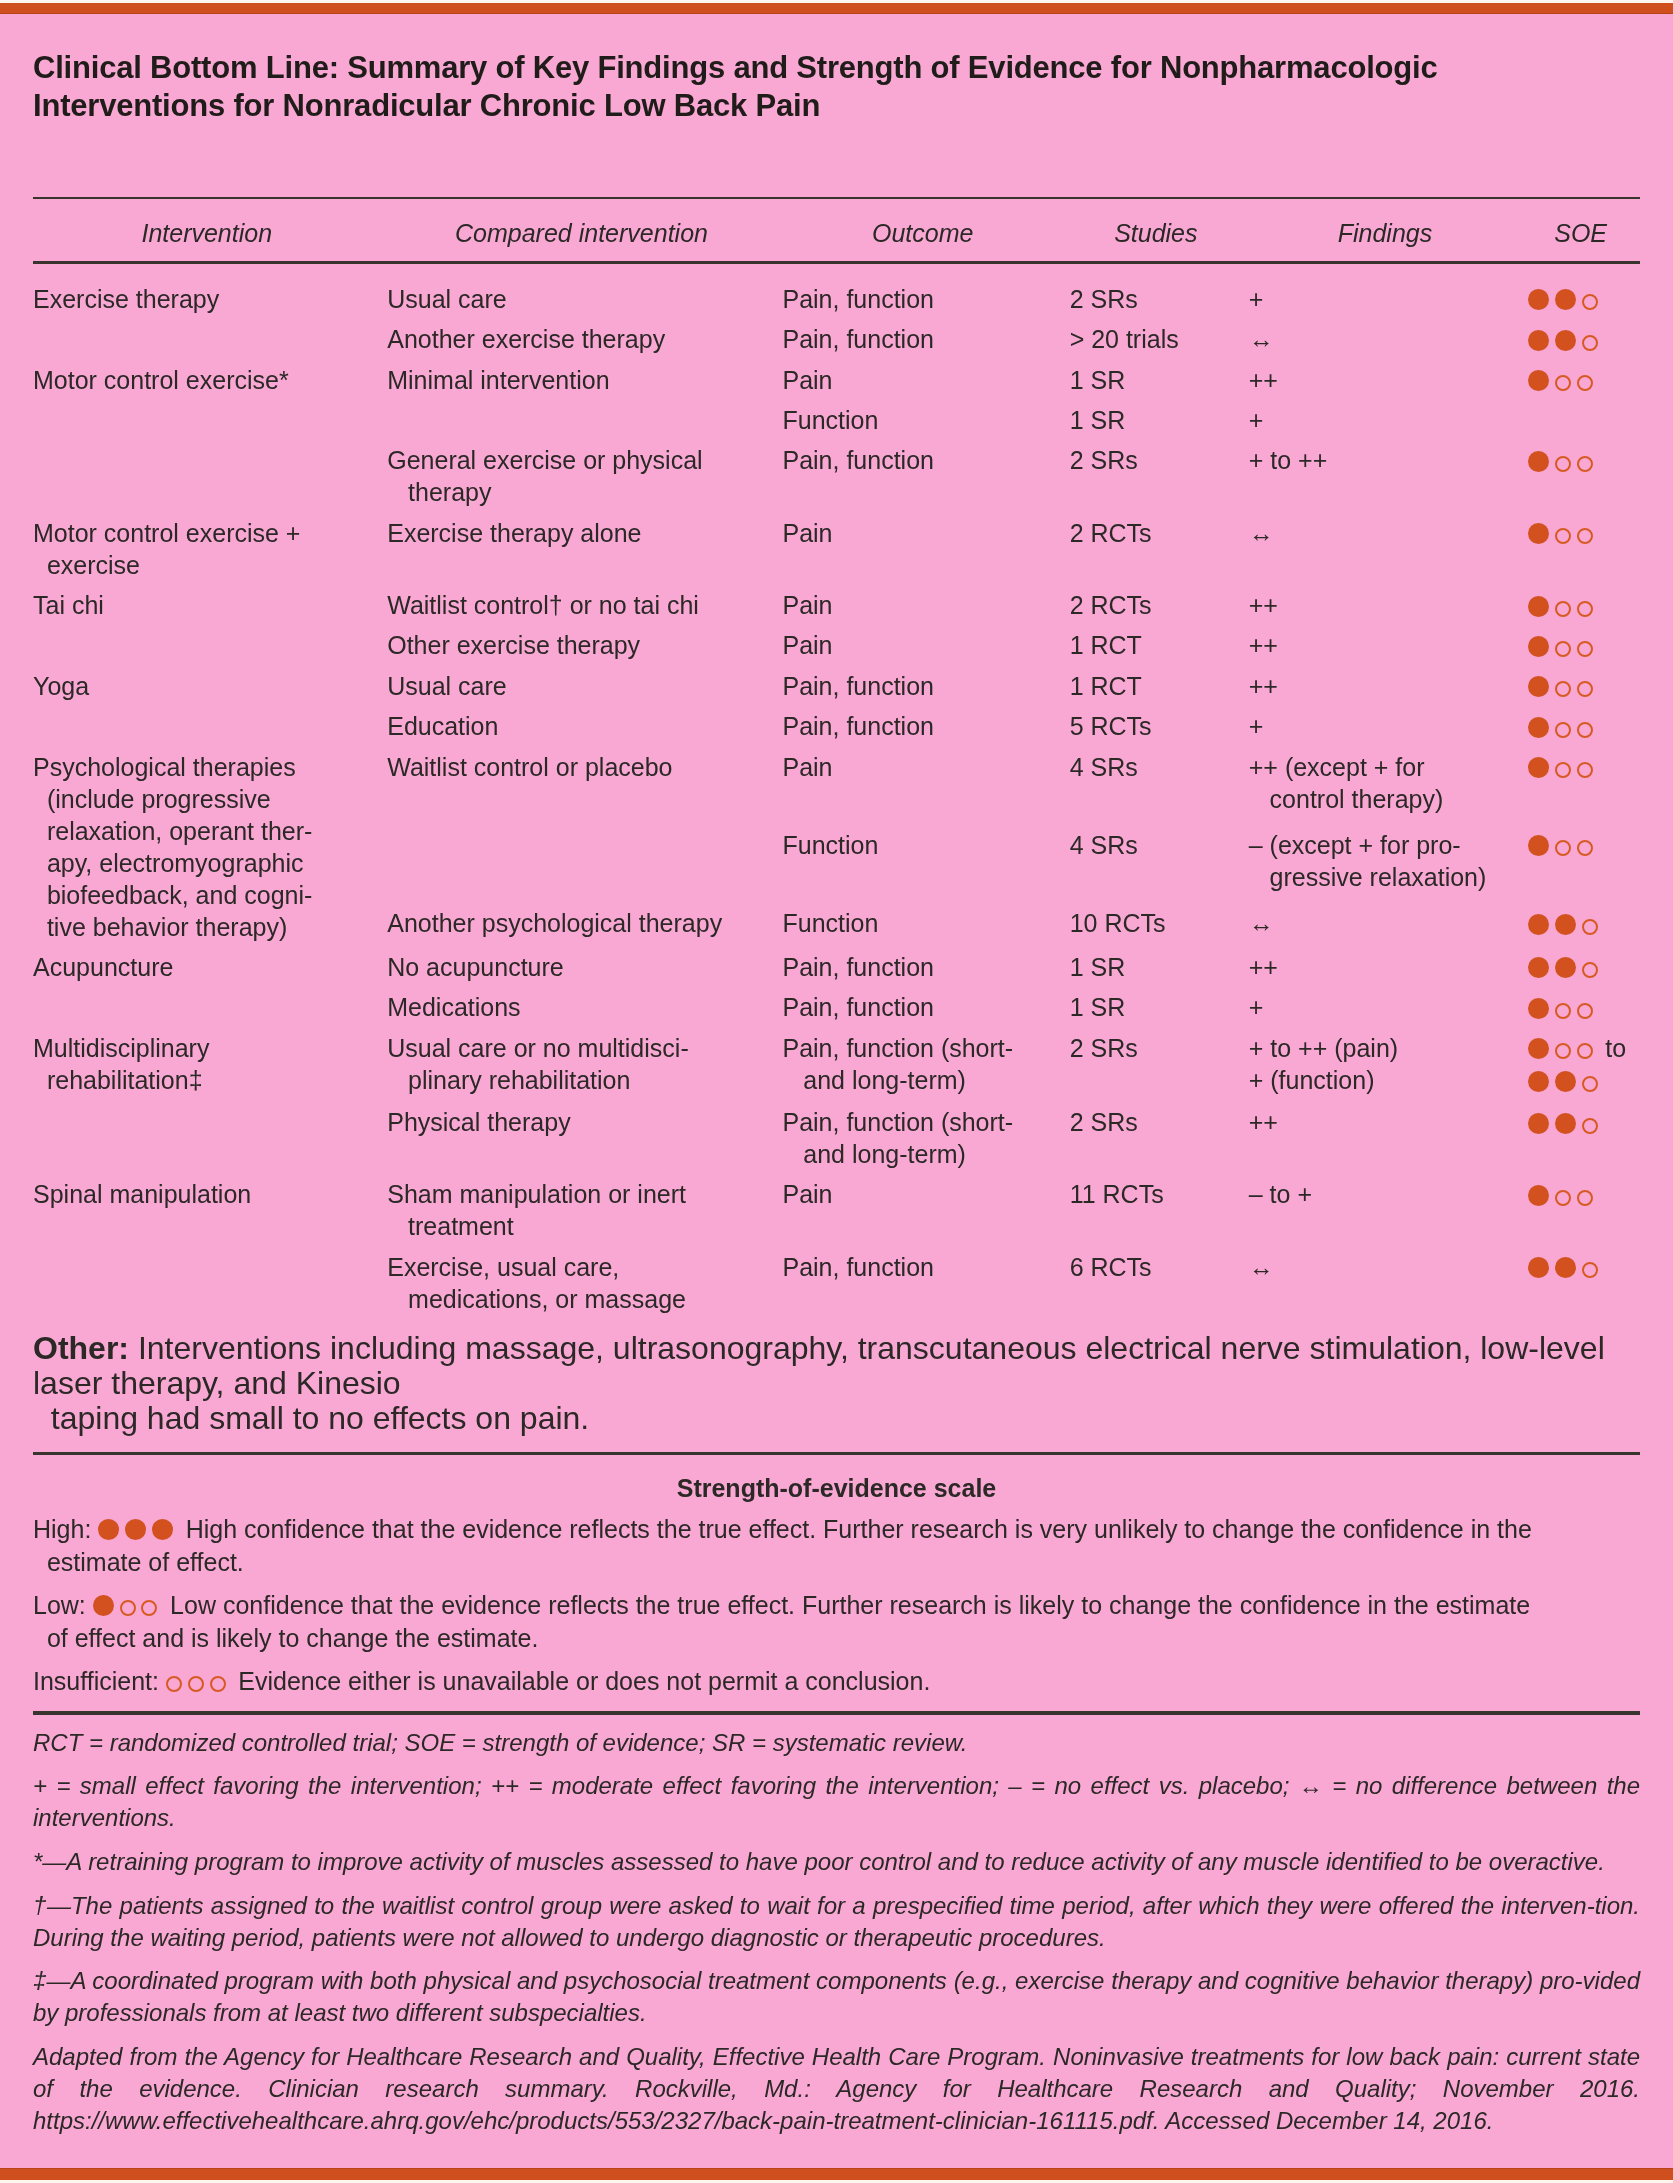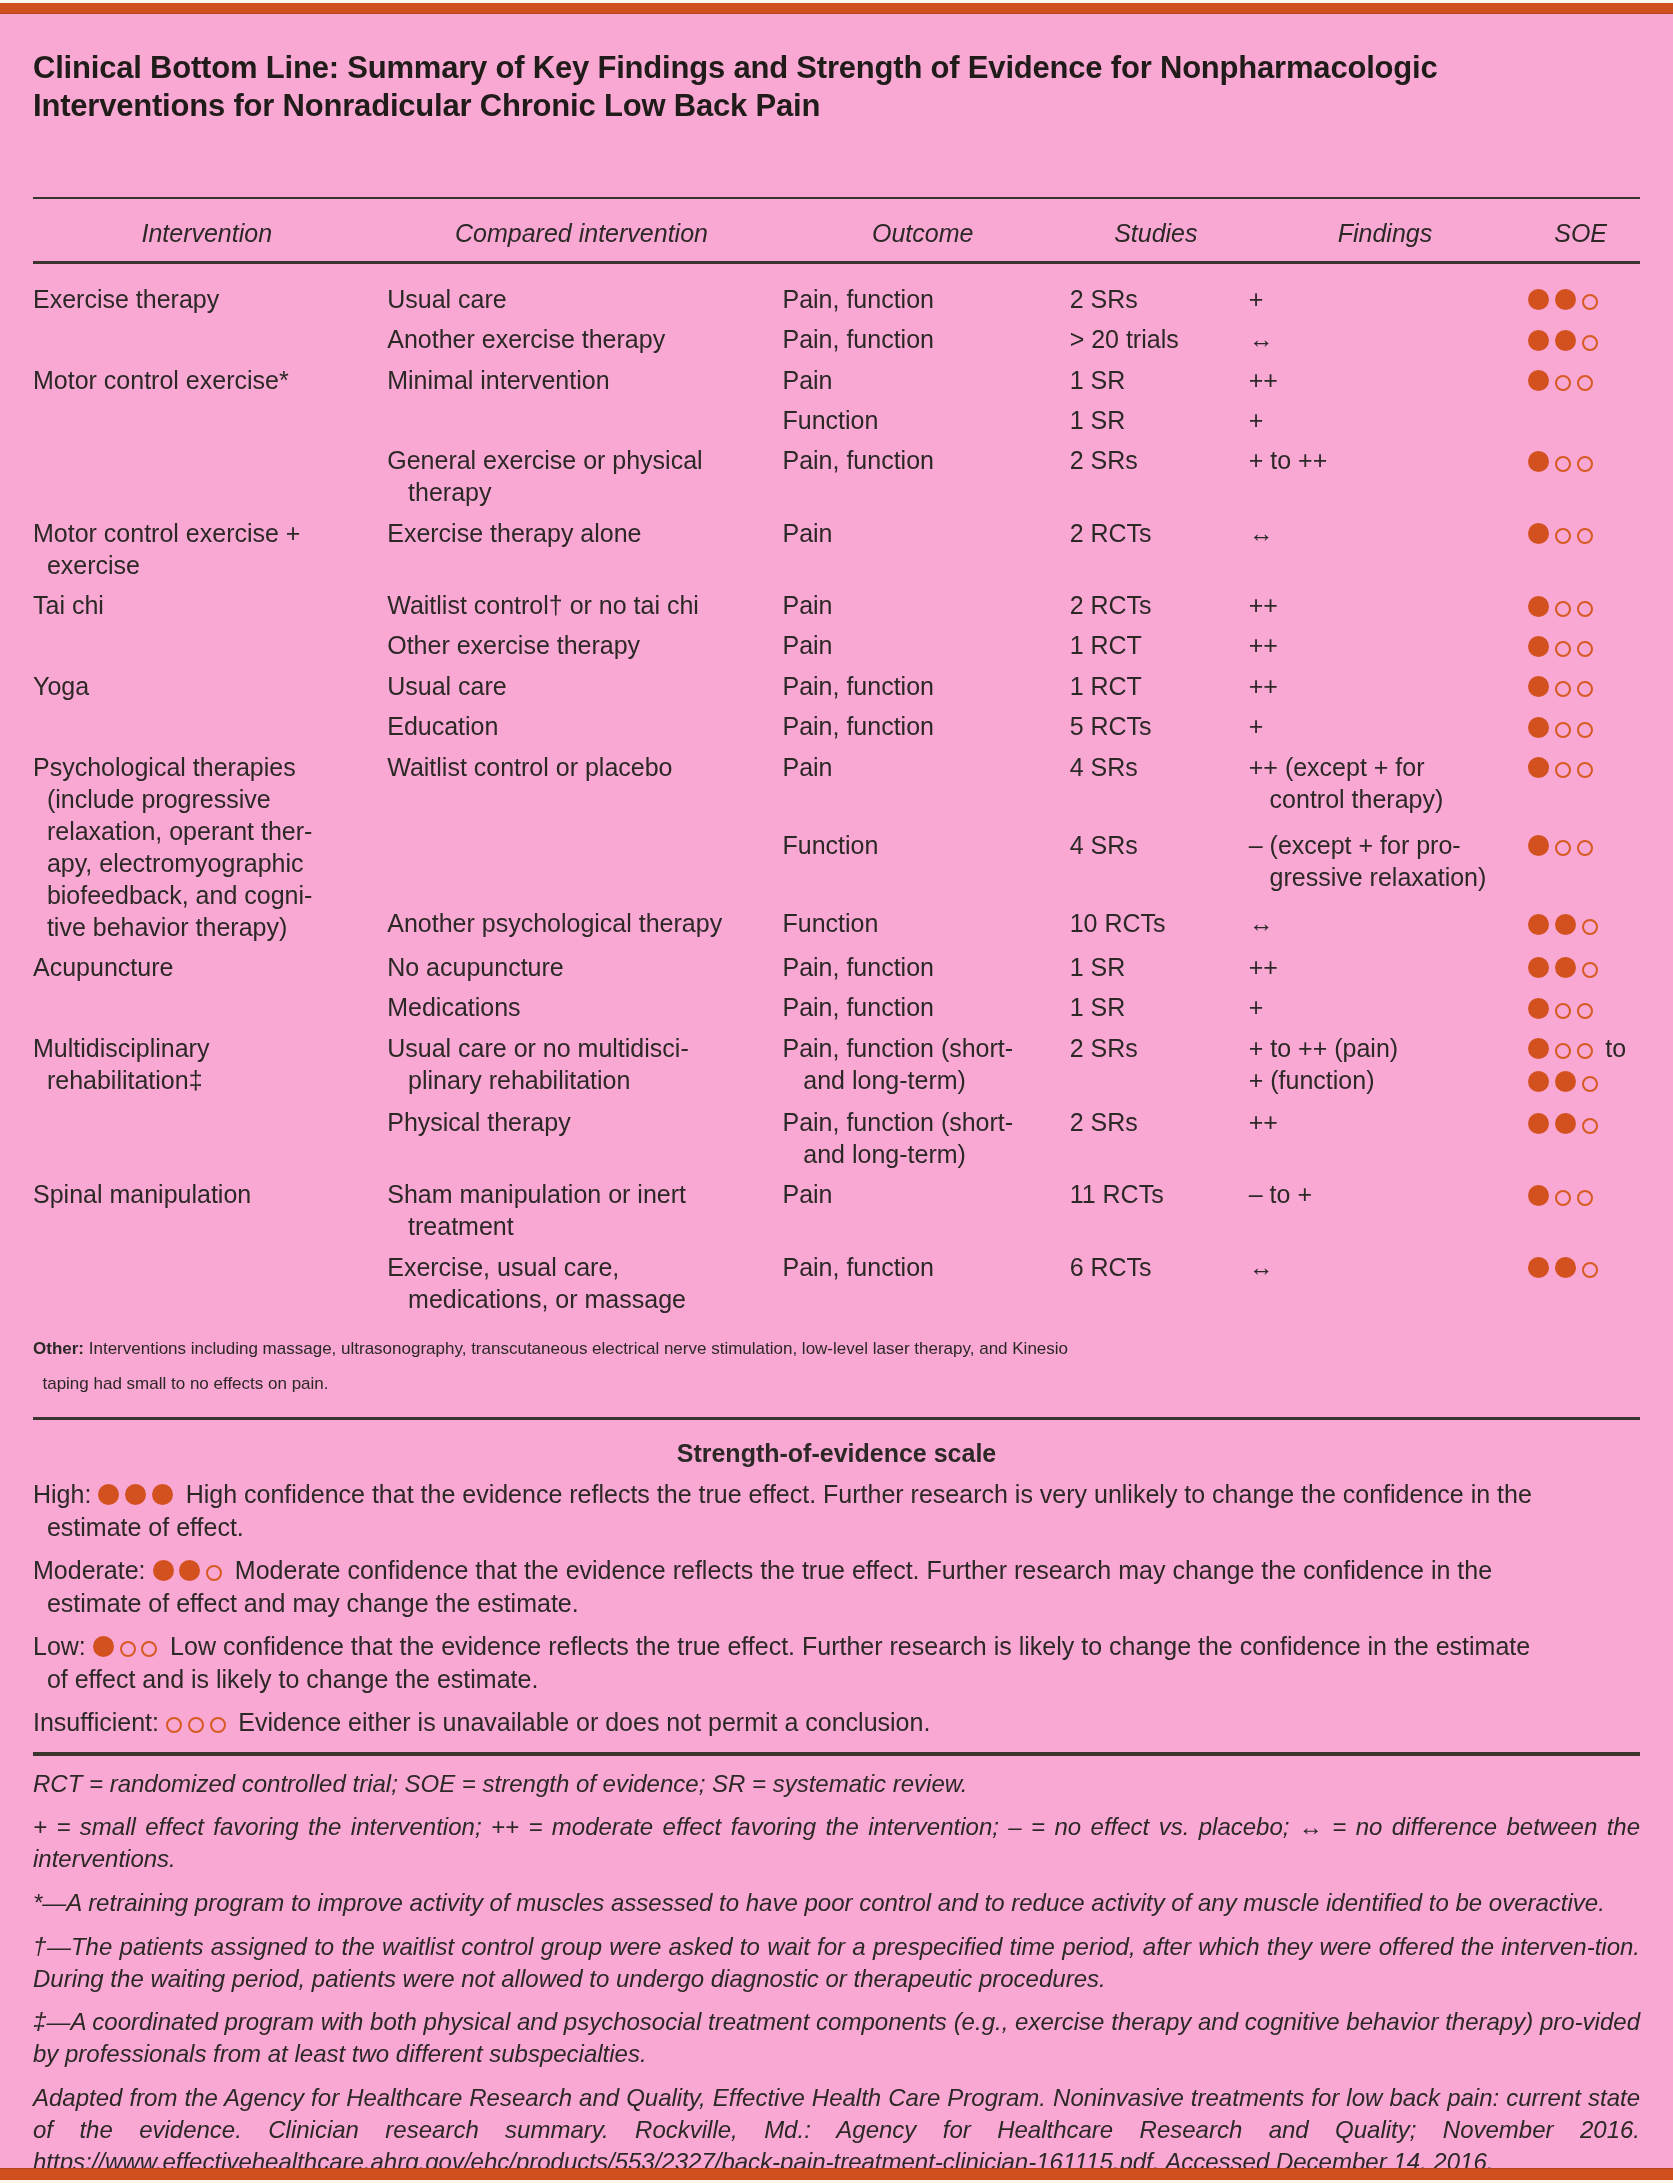--- a/index.html
+++ b/index.html
@@ -52,21 +52,21 @@
     white-space: pre-wrap;
   }
   table.evidence tbody tr:first-child td { padding-top: 18.3px; }
   td.c-soe { white-space: nowrap; padding-right: 0; }
 
   .dot { display: inline-block; border-radius: 50%; margin-right: 5.8px; vertical-align: -2.5px; }
   .dot-filled { width: 21px; height: 21px; background: #d2511e; }
   .dot-open   { width: 16px; height: 16px; border: 2.5px solid #d65a22; background: transparent; }
   .dot-line   { line-height: 33px; white-space: nowrap; }
 
-  .other-note { margin: 11.7px 0 0; font-size: 17px; line-height: 35px; white-space: pre-wrap; }
+  .other-note { margin: 11.7px 0 0; font-size: 32px; line-height: 35px; white-space: pre-wrap; }
   .other-note .lbl { font-weight: bold; }
 
   .scale-heading { margin: 18.3px 0 0; font-size: 25px; font-weight: bold; text-align: center; }
   .scale-line { margin: 10px 0 0; font-size: 25px; line-height: 33px; white-space: pre-wrap; }
 
   .footnote {
     margin: 11.7px 0 0;
     font-style: italic;
     font-size: 24px;
     line-height: 32px;
@@ -275,22 +275,20 @@
     </table>
 
     <p class="other-note"><span class="lbl">Other:</span> <span>Interventions including massage, ultrasonography, transcutaneous electrical nerve stimulation, low-level laser therapy, and Kinesio
   taping had small to no effects on pain.</span></p>
 
     <div class="rule mid"></div>
 
     <h2 class="scale-heading">Strength-of-evidence scale</h2>
     <p class="scale-line"><span>High:</span> <span><span class="dot dot-filled"></span><span class="dot dot-filled"></span><span class="dot dot-filled"></span></span> <span>High confidence that the evidence reflects the true effect. Further research is very unlikely to change the confidence in the
   estimate of effect.</span></p>
-    <p class="scale-line"><span>Moderate:</span> <span><span class="dot dot-filled"></span><span class="dot dot-filled"></span><span class="dot dot-open"></span></span> <span>Moderate confidence that the evidence reflects the true effect. Further research may change the confidence in the
-  estimate of effect and may change the estimate.</span></p>
     <p class="scale-line"><span>Low:</span> <span><span class="dot dot-filled"></span><span class="dot dot-open"></span><span class="dot dot-open"></span></span> <span>Low confidence that the evidence reflects the true effect. Further research is likely to change the confidence in the estimate
   of effect and is likely to change the estimate.</span></p>
     <p class="scale-line"><span>Insufficient:</span> <span><span class="dot dot-open"></span><span class="dot dot-open"></span><span class="dot dot-open"></span></span> <span>Evidence either is unavailable or does not permit a conclusion.</span></p>
 
     <div class="rule foot"></div>
 
     <p class="footnote">RCT = randomized controlled trial; SOE = strength of evidence; SR = systematic review.</p>
     <p class="footnote">+ = small effect favoring the intervention; ++ = moderate effect favoring the intervention; – = no effect vs. placebo; ↔ = no difference between the interventions.</p>
     <p class="footnote">*—A retraining program to improve activity of muscles assessed to have poor control and to reduce activity of any muscle identified to be overactive.</p>
     <p class="footnote">†—The patients assigned to the waitlist control group were asked to wait for a prespecified time period, after which they were offered the interven-tion. During the waiting period, patients were not allowed to undergo diagnostic or therapeutic procedures.</p>

